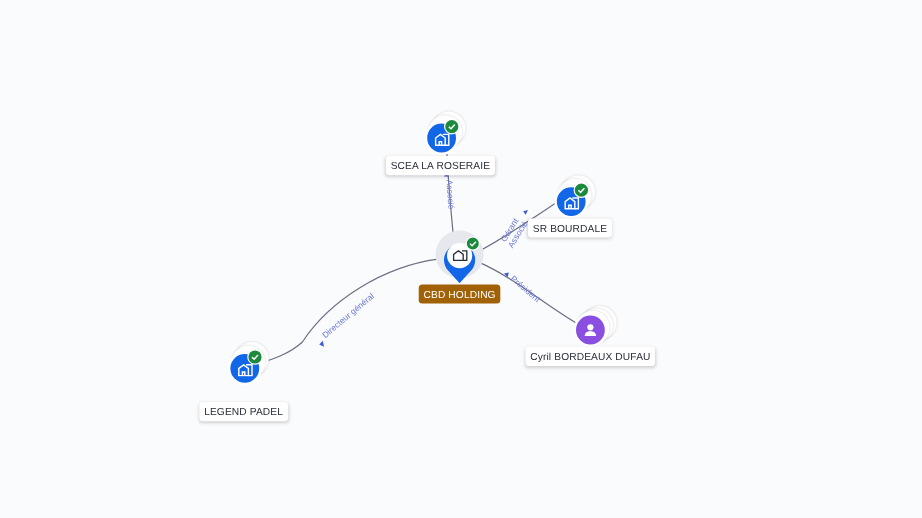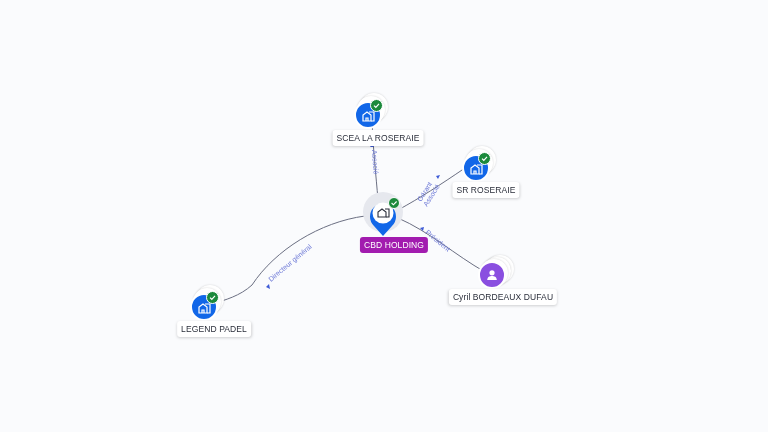--- a/index.html
+++ b/index.html
@@ -17,24 +17,23 @@
       position: absolute;
       background: #ffffff;
       color: #2a2e3a;
       font-size: 8.5px;
       padding: 3px 4px;
       border-radius: 3px;
       box-shadow: 0 1px 3px rgba(0,0,0,0.18);
       white-space: nowrap;
       transform: translateX(-50%);
       letter-spacing: 0.1px;
-      margin-left: 11px;
     }
     .node-label.main {
-      background: #a21caf;
+      background: #a16207;
       color: #ffffff;
       box-shadow: none;
     }
     .stack {
       position: absolute;
       width: 26px; height: 26px;
     }
     .stack .ring {
       position: absolute; width: 28px; height: 28px; border-radius: 50%;
       background: #ffffff; box-shadow: 0 0 2px rgba(0,0,0,0.18);
@@ -124,21 +123,21 @@
           <path d="M9,12 L12,12 L12,3 L7,3"></path>
         </g>
       </svg>
   </div>
   <div class="check" style="left:16px; top:-2px;">
     <svg width="7" height="7" viewBox="0 0 7 7">
         <path d="M1,3.6 L2.8,5.3 L6,1.8" fill="none" stroke="#fff" stroke-width="1.2"></path>
       </svg>
   </div>
 </div>
-<div class="node-label" style="left:475px; top:182px;">SR ROSERAIE</div>
+<div class="node-label" style="left:475px; top:182px;">SR BOURDALE</div>
 
 <div class="stack" style="left:478px; top:261px;">
   <div class="ring" style="left:8px; top:-6px;"></div>
   <div class="ring" style="left:5px; top:-4px;"></div>
   <div class="ring" style="left:2px; top:-2px;"></div>
   <div class="core" style="background:#8a4fe0;">
     <svg width="12" height="12" viewBox="0 0 12 12">
         <circle cx="6" cy="3.8" r="2.6" fill="#fff"></circle>
         <path d="M1.2,11 C1.5,7.8 3.5,7 6,7 C8.5,7 10.5,7.8 10.8,11 Z" fill="#fff"></path>
       </svg>
@@ -157,13 +156,13 @@
           <path d="M9,12 L12,12 L12,3 L7,3"></path>
         </g>
       </svg>
   </div>
   <div class="check" style="left:16px; top:-2px;">
     <svg width="7" height="7" viewBox="0 0 7 7">
         <path d="M1,3.6 L2.8,5.3 L6,1.8" fill="none" stroke="#fff" stroke-width="1.2"></path>
       </svg>
   </div>
 </div>
-<div class="node-label" style="left:203px; top:321px;">LEGEND PADEL</div>
+<div class="node-label" style="left:203px; top:335px;">LEGEND PADEL</div>
 
 </body></html>

